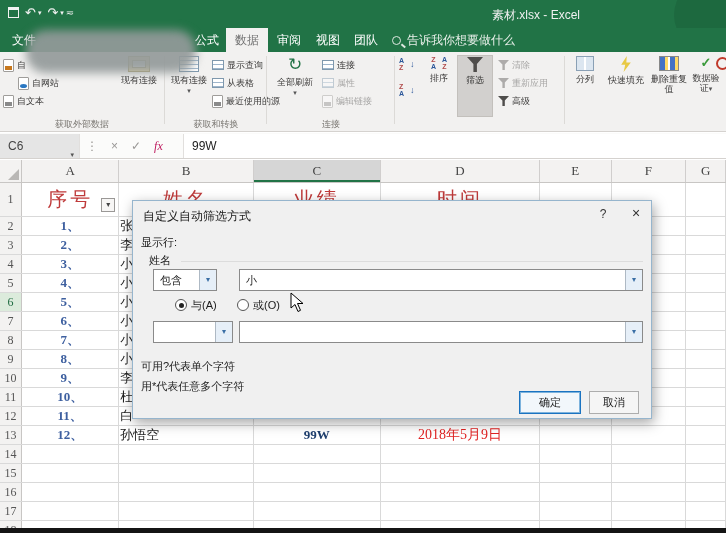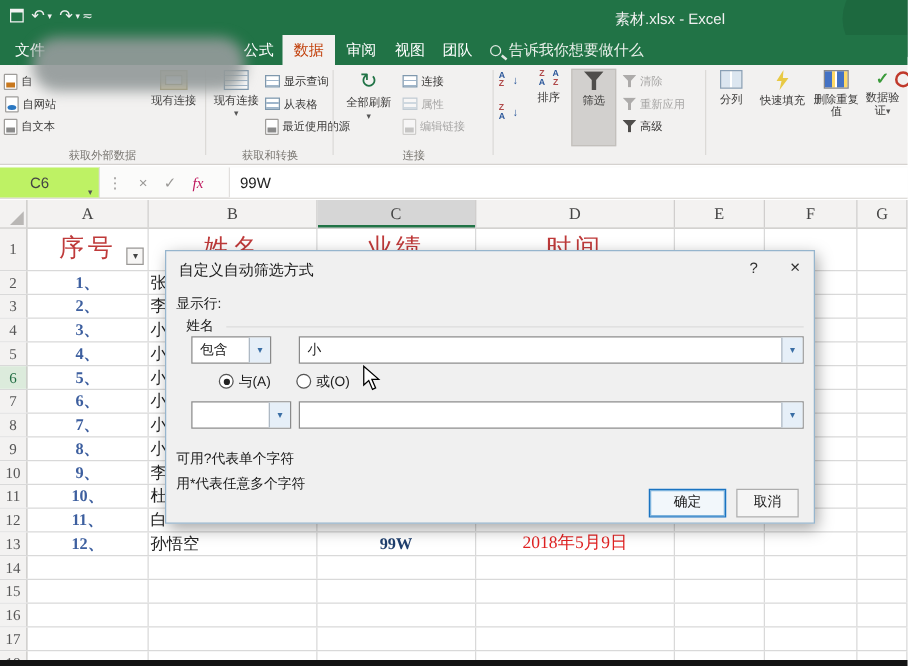--- a/index.html
+++ b/index.html
@@ -9,21 +9,21 @@
   .titlebar { position:absolute; left:0; top:0; width:726px; height:28px; background:#217346; color:#fff; }
   .titlebar .blob { position:absolute; right:-18px; top:-20px; width:70px; height:70px; border-radius:50%; background:#1b603a; opacity:.55; }
   .qat { position:absolute; left:8px; top:5px; display:flex; align-items:center; gap:6px; font-size:13px; color:#f2f2f2; }
   .qat .mini { font-size:7px; margin-left:-4px; }
   .saveic { width:11px; height:11px; border:1.5px solid #f2f2f2; border-top-width:3px; background:#217346; }
   .wintitle { position:absolute; left:492px; top:7px; font-size:12px; color:#f0f0f0; }
 
   
   .tabrow { position:absolute; left:0; top:28px; width:726px; height:24px; background:#217346; }
   .rtab { position:absolute; top:0; height:24px; line-height:24px; padding:0 9px; font-size:12px; color:#fff; cursor:default; }
-  .rtab.active { background:#f2f1f0; color:#c2410c; }
+  .rtab.active { background:#f2f1f0; color:#737373; }
   .searchzone { position:absolute; left:392px; top:0; height:24px; display:flex; align-items:center; gap:6px; color:#e8efe9; font-size:12px; }
   .lens { width:9px; height:9px; border:1.5px solid #dfe8e1; border-radius:50%; position:relative; }
   .lens::after { content:""; position:absolute; left:8px; top:8px; width:5px; height:1.5px; background:#dfe8e1; transform:rotate(40deg); }
 
   
   .ribbon { position:absolute; left:0; top:52px; width:726px; height:80px; background:#f2f1f0; border-bottom:1px solid #d5d2cf; }
   .gsep { position:absolute; top:4px; height:68px; width:1px; background:#dcdad7; }
   .caption { position:absolute; top:66px; font-size:9px; color:#7a7772; text-align:center; }
   .bbtn { position:absolute; top:3px; height:62px; font-size:9px; color:#3b3a39; text-align:center; line-height:10px; cursor:default; }
   .bbtn .ic { margin:1px auto 3px; }
@@ -48,21 +48,21 @@
   .azstack .a { color:#2b579a; } .azstack .z { color:#b04a4a; }
   .sorticon { display:flex; gap:1px; align-items:center; }
   .iccols { width:18px; height:15px; background:linear-gradient(90deg,#dce6f0 45%,#fff 45%,#fff 55%,#dce6f0 55%); border:1px solid #8aa0b5; }
   .icflash { width:16px; height:16px; background:#e8c944; clip-path:polygon(55% 0,20% 55%,45% 55%,35% 100%,80% 40%,52% 40%); }
   .icdup { width:20px; height:15px; background:linear-gradient(90deg,#4472c4 30%,#ffd966 30%,#ffd966 45%,#fff 45%,#fff 55%,#4472c4 55%,#4472c4 85%,#ffd966 85%); border:1px solid #888; }
   .icvalid { font-size:13px; color:#3a9a3a; font-weight:bold; position:relative; line-height:14px; }
   .icvalid::after { content:""; position:absolute; right:-7px; bottom:0; width:9px; height:9px; border:2px solid #c0392b; border-radius:50%; }
 
   
   .fbar { position:absolute; left:0; top:133px; width:726px; height:26px; background:#fbfbfa; border-bottom:1px solid #d5d2cf; font-size:12px; color:#444; }
-  .namebox { position:absolute; left:0; top:1px; width:80px; height:24px; background:#bef264; border-right:1px solid #e1dfdd; line-height:24px; padding-left:24px; }
+  .namebox { position:absolute; left:0; top:1px; width:80px; height:24px; background:#e5e5e5; border-right:1px solid #e1dfdd; line-height:24px; padding-left:8px; }
   .namebox .dd { position:absolute; right:5px; top:9px; }
   .fbtns { position:absolute; left:86px; top:0; height:26px; display:flex; align-items:center; gap:13px; color:#9a9896; }
   .fxtag { font-style:italic; font-family:"Liberation Serif",serif; color:#be185d; }
   .fval { position:absolute; left:183px; top:1px; right:0; height:24px; background:#fff; border-left:1px solid #e1dfdd; line-height:24px; padding-left:8px; color:#222; }
 
   
   .grid { position:absolute; left:0; top:160px; width:726px; height:369px; background:#fff; }
   .colhdr { display:flex; height:23px; background:#f3f2f1; border-bottom:1px solid #c8c6c4; font-family:"Liberation Serif",serif; font-size:13px; color:#444; }
   .colhdr .gut { width:22px; border-right:1px solid #c8c6c4; position:relative; }
   .colhdr .gut::after { content:""; position:absolute; right:2px; bottom:2px; border-left:11px solid transparent; border-bottom:11px solid #b9b7b5; }
@@ -128,21 +128,21 @@
     <span>告诉我你想要做什么</span>
   </div>
 </div>
 
 <div class="ribbon">
 
   <div class="sbtn" style="left:3px;top:5px">
       <span class="icdoc orange"></span>
       <span>自</span>
     </div>
-  <div class="sbtn" style="left:4px;top:23px">
+  <div class="sbtn" style="left:18px;top:23px">
       <span class="icdoc blue"></span>
       <span>自网站</span>
     </div>
   <div class="sbtn" style="left:3px;top:41px">
       <span class="icdoc gray"></span>
       <span>自文本</span>
     </div>
   <div class="bbtn" style="left:116px;width:46px">
     <div class="ic icconn"></div>
     <span>现有连接</span>

